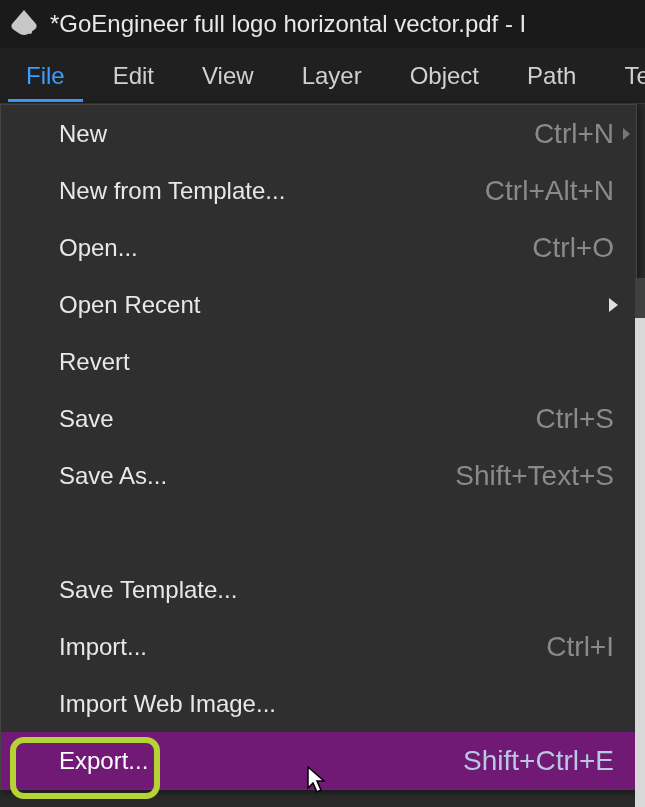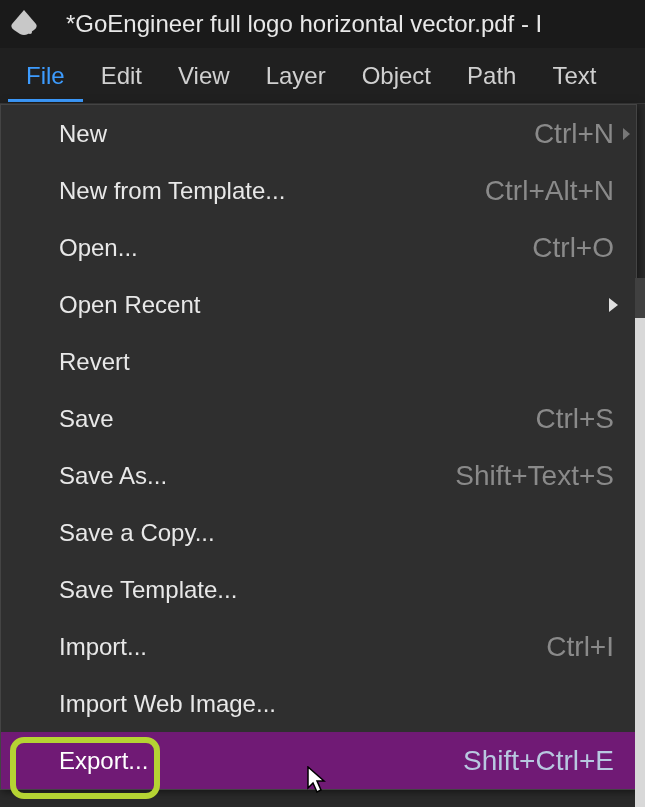--- a/index.html
+++ b/index.html
@@ -14,40 +14,40 @@
     font-family: "Segoe UI", Arial, sans-serif;
     overflow: hidden;
     position: relative;
   }
   .titlebar {
     height: 48px;
     background: #1a1a1a;
     display: flex;
     align-items: center;
     padding-left: 8px;
-    gap: 26px;
+    gap: 10px;
   }
   .app-icon {
     width: 32px;
     height: 32px;
     flex-shrink: 0;
   }
   .titlebar-text {
     color: #e8e8e8;
     font-size: 24px;
     white-space: nowrap;
     overflow: hidden;
   }
   .menubar {
     height: 56px;
     background: #202020;
     display: flex;
     align-items: center;
     padding: 0 8px;
-    gap: 0;
+    gap: 12px;
     border-bottom: 1px solid #3a3a3a;
   }
   .menu-item {
     color: #d0d0d0;
     font-size: 24px;
     padding: 12px 18px;
     cursor: pointer;
   }
   .menu-item.active {
     color: #3d9cff;
@@ -190,21 +190,20 @@
   </div>
   <div class="menu-row">
     <span class="menu-label">Save</span>
     <span class="menu-shortcut">Ctrl+S</span>
   </div>
   <div class="menu-row">
     <span class="menu-label">Save As...</span>
     <span class="menu-shortcut">Shift+Text+S</span>
   </div>
   <div class="menu-row">
-    <span class="menu-label">Save a Copy...</span>
   </div>
   <div class="menu-row">
     <span class="menu-label">Save Template...</span>
   </div>
   <div class="menu-row">
     <span class="menu-label">Import...</span>
     <span class="menu-shortcut">Ctrl+I</span>
   </div>
   <div class="menu-row">
     <span class="menu-label">Import Web Image...</span>

